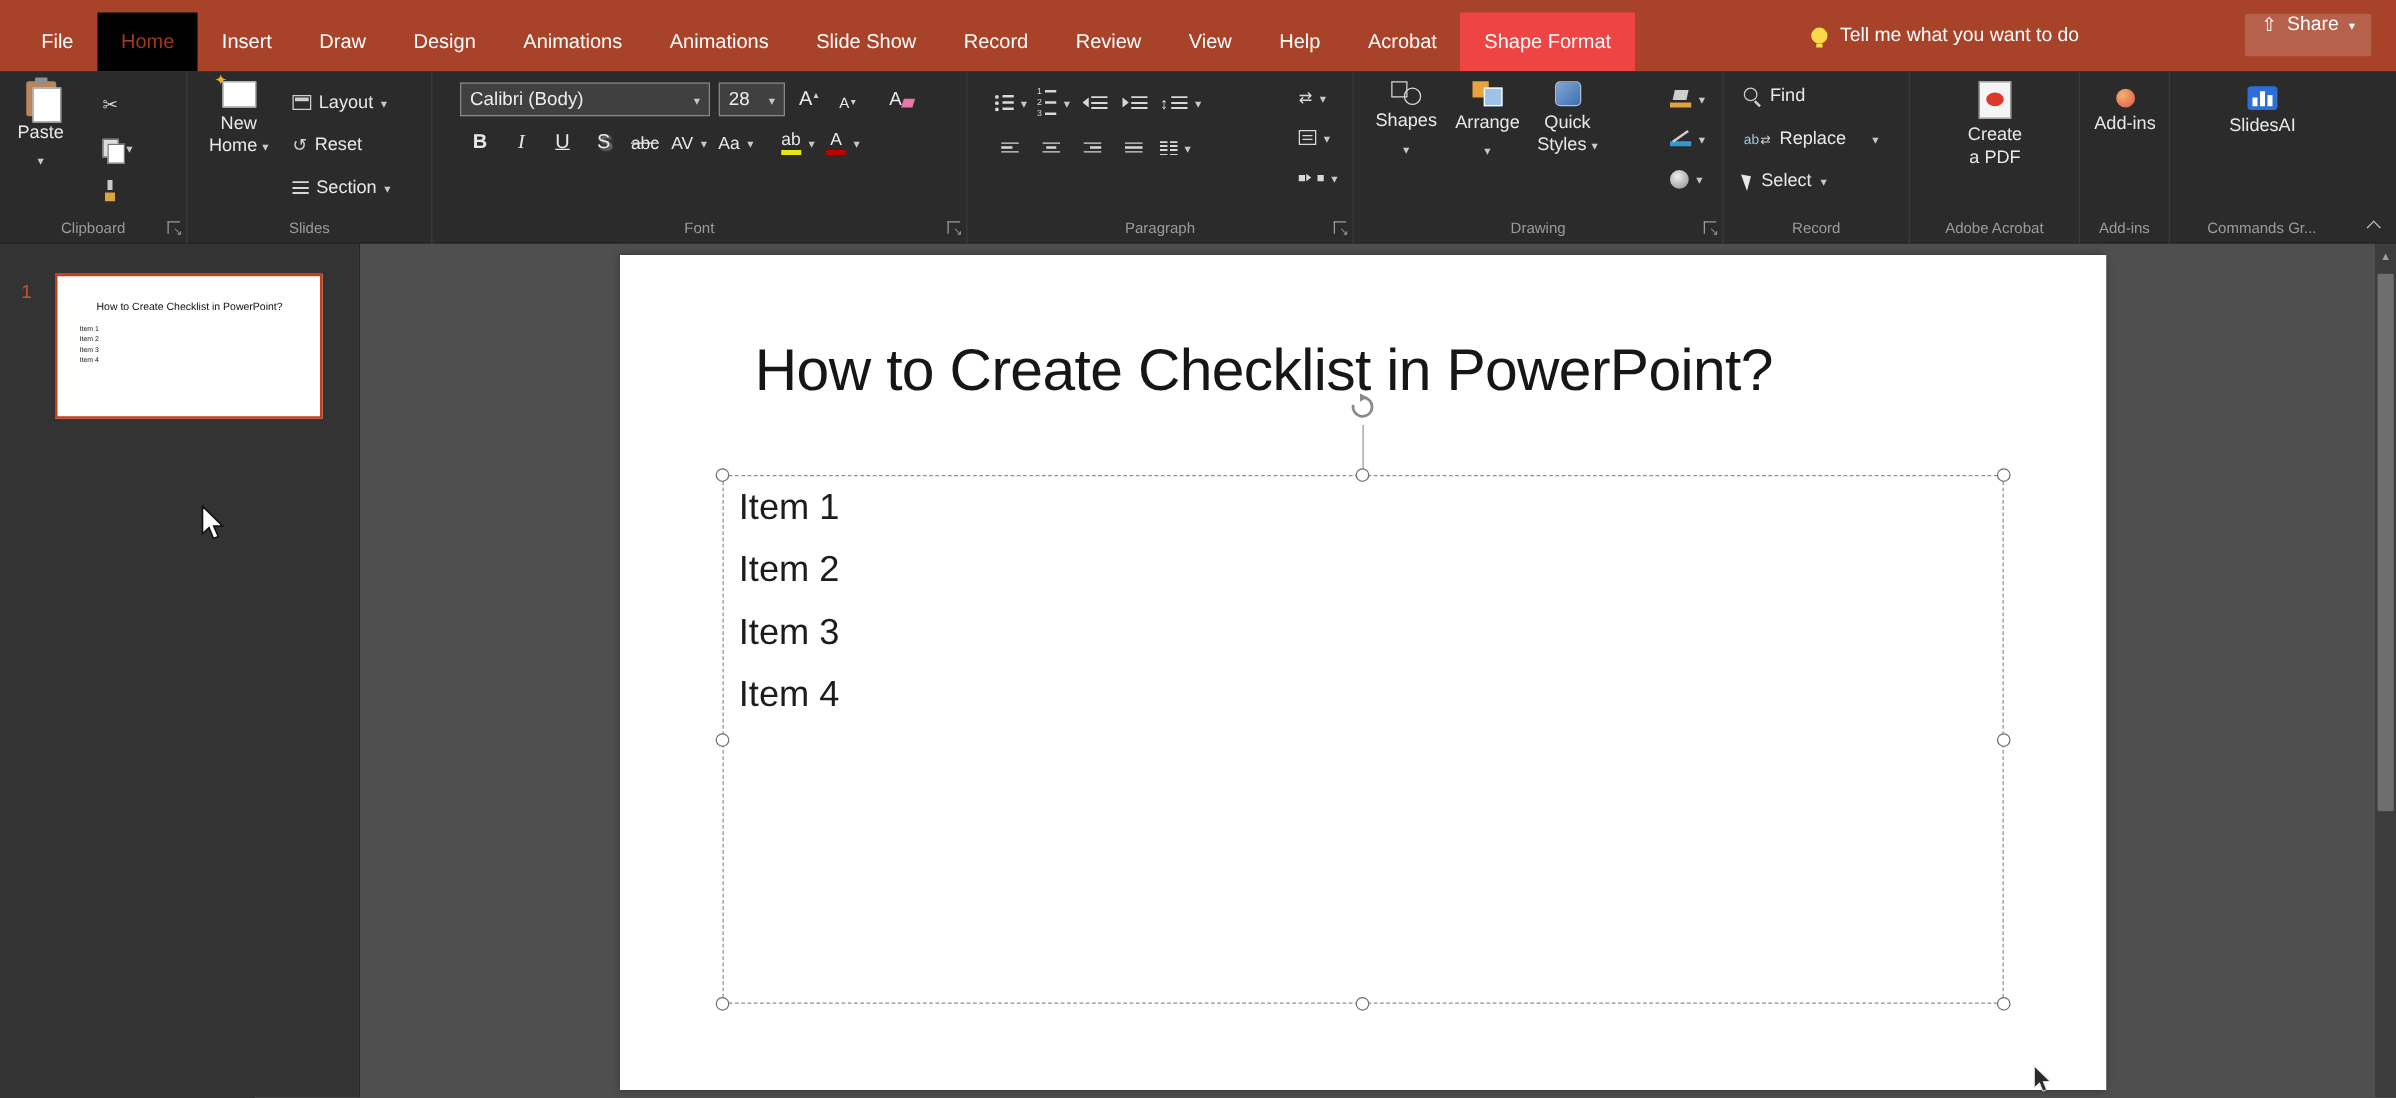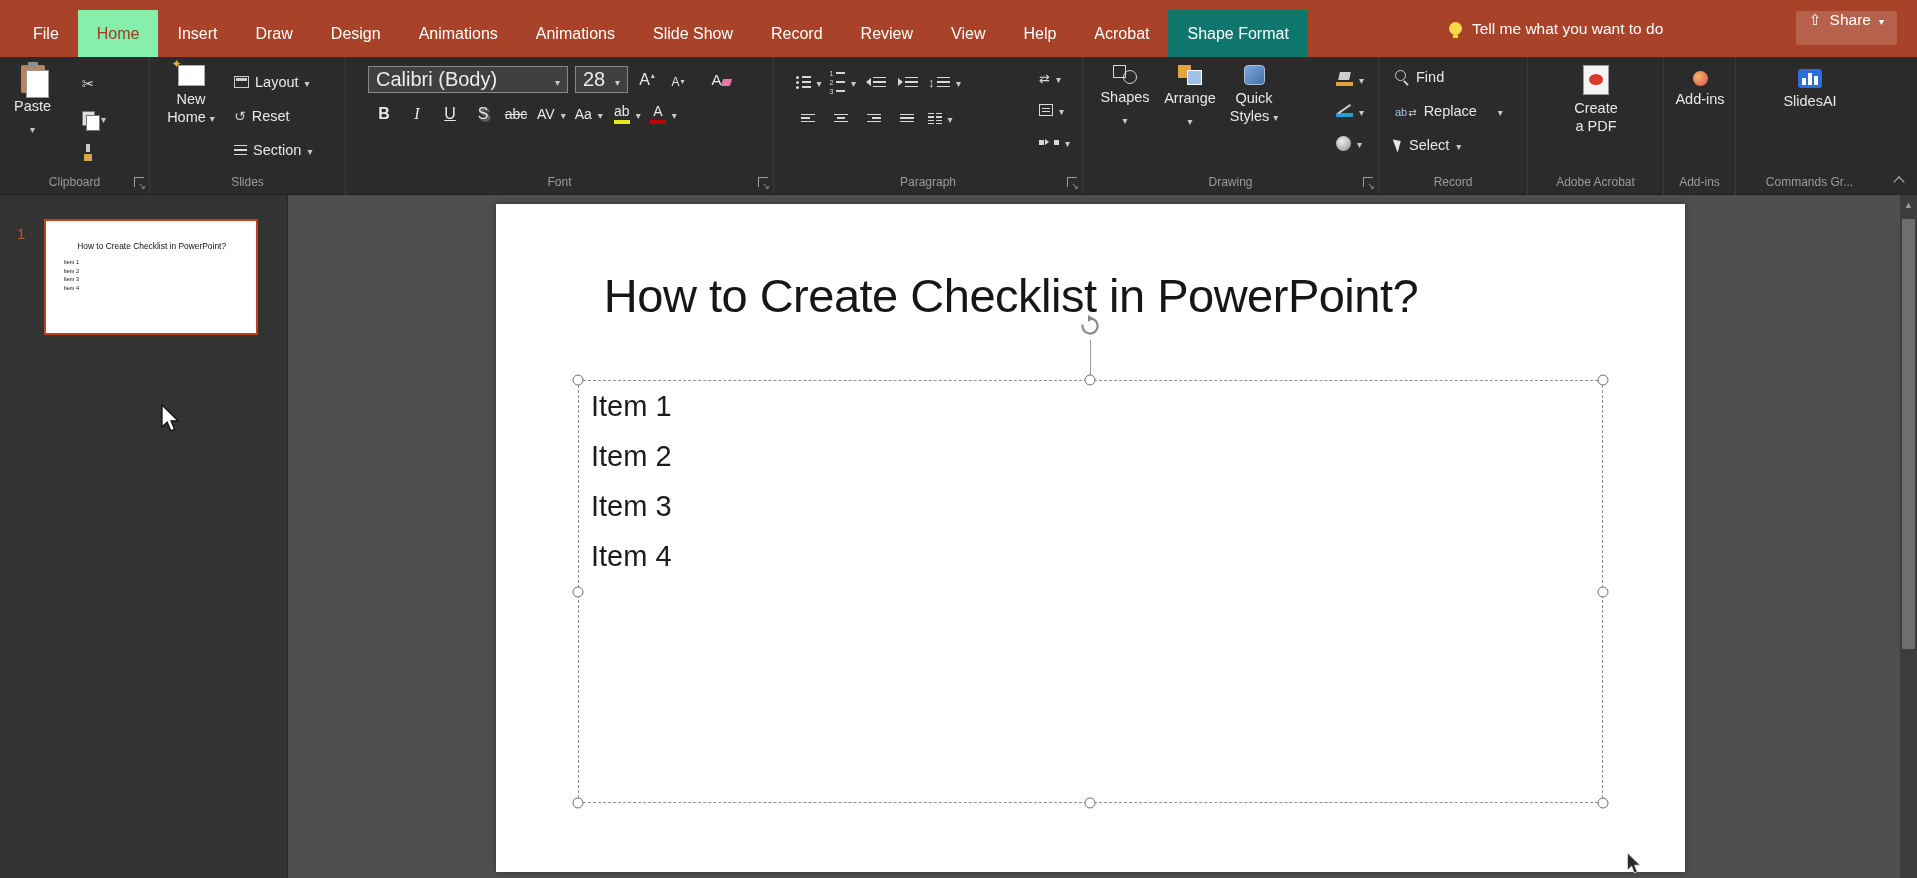--- a/index.html
+++ b/index.html
@@ -4,22 +4,22 @@
 <style>
   *{margin:0;padding:0;box-sizing:border-box}
   html,body{width:1917px;height:878px;overflow:hidden;background:#4f4f4f;
     font-family:"Liberation Sans","DejaVu Sans",sans-serif}
   #app{position:relative;width:1917px;height:878px}
 
   
   #tabbar{position:absolute;left:0;top:0;width:100%;height:57px;background:#a8432a}
   #tabs{position:absolute;left:14px;top:10px;bottom:0;display:flex;align-items:stretch}
   .tab{display:flex;align-items:center;padding:0 19px;font-size:16px;color:#fff;white-space:nowrap;cursor:default}
-  .tab.selected{background:#86efac;color:#9e3a20}
-  .tab.contextual{background:#0f766e}
+  .tab.selected{background:#000000;color:#9e3a20}
+  .tab.contextual{background:#ef4444}
   #tellme{position:absolute;left:1449px;top:0;height:57px;display:flex;align-items:center;gap:10px;color:#fff;font-size:15.5px}
   .bulb{width:13px;height:13px;border-radius:50%;background:#f9d94a;position:relative}
   .bulb::after{content:'';position:absolute;left:4px;bottom:-3px;width:5px;height:3px;background:#f9d94a}
   #share{position:absolute;right:20px;top:11px;height:34px;background:rgba(255,255,255,.16);border-radius:2px;
     display:flex;gap:8px;padding:0 13px;color:#fff;font-size:15.5px}
   .share-ic::before{content:'⇧';font-size:15px;color:#fff}
   .chev::before{content:'▾';font-size:10px;color:#c8c8c8;line-height:1}
   #share .chev::before{color:#fff}
 
   
@@ -48,21 +48,21 @@
   
   .ic-newslide{width:27px;height:21px;background:#fff;border:1px solid #aaa;position:relative}
   .ic-newslide::before{content:'✦';position:absolute;left:-7px;top:-9px;color:#e9b036;font-size:12px}
   .ic-layout{width:15px;height:12px;border:1px solid #cfcfcf;position:relative}
   .ic-layout::before{content:'';position:absolute;left:1px;top:1px;right:1px;height:2.5px;background:#cfcfcf}
   .ic-reset::before{content:'↺';font-size:14px;color:#cfcfcf}
   .bars{width:13px;height:11px;background:repeating-linear-gradient(to bottom,#d8d8d8 0 1.4px,transparent 1.4px 4.4px)}
 
   
   .combo{height:27px;background:#404040;border:1px solid #878787;display:flex;align-items:center;
-    justify-content:space-between;padding:0 7px;font-size:20px;color:#ececec;cursor:default}
+    justify-content:space-between;padding:0 7px;font-size:15px;color:#ececec;cursor:default}
   .f-b{font-weight:bold}
   .f-i{font-style:italic;font-family:"Liberation Serif",serif}
   .f-u{text-decoration:underline}
   .f-s{text-shadow:2px 2px 2px #9a9a9a}
   .f-st{text-decoration:line-through;font-size:14px}
   .mark{display:inline-flex;flex-direction:column;align-items:center;line-height:1;font-size:14px;color:#e8e8e8}
   .mark .bar{width:16px;height:4px;margin-top:2px}
   .bar.yellow{background:#e8e616}
   .bar.red{background:#c00000}
   .ic-grow,.ic-shrink,.ic-clear{display:inline-flex;align-items:flex-start;gap:1px;color:#e8e8e8}
@@ -274,21 +274,21 @@
         <span class="tbtn f-s">S</span>
         <span class="tbtn f-st">abc</span>
         <span class="sbtn">
           <span style="font-size:14px">AV</span>
           <span class="chev"></span>
         </span>
         <span class="sbtn">
           <span style="font-size:14px">Aa</span>
           <span class="chev"></span>
         </span>
-        <span class="sbtn" style="margin-left:2px">
+        <span class="sbtn" style="margin-left:13px">
           <span class="mark">
               <span>ab</span>
               <span class="bar yellow"></span>
             </span>
           <span class="chev"></span>
         </span>
         <span class="sbtn">
           <span class="mark">
               <span>A</span>
               <span class="bar red"></span>

